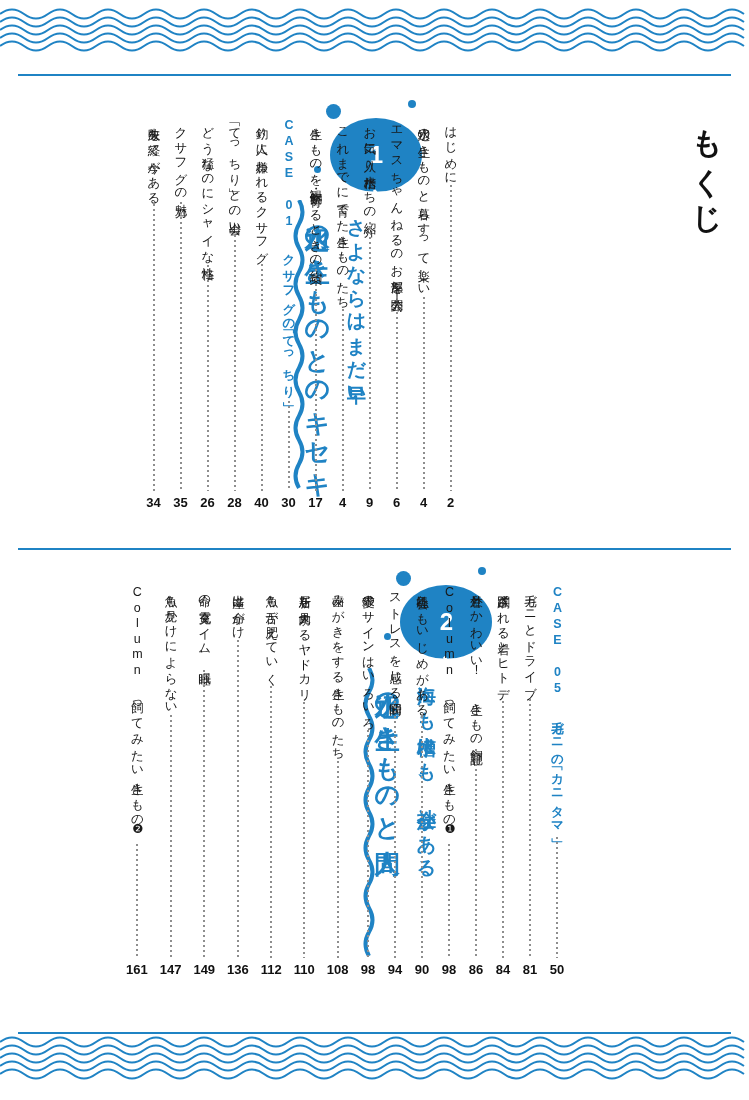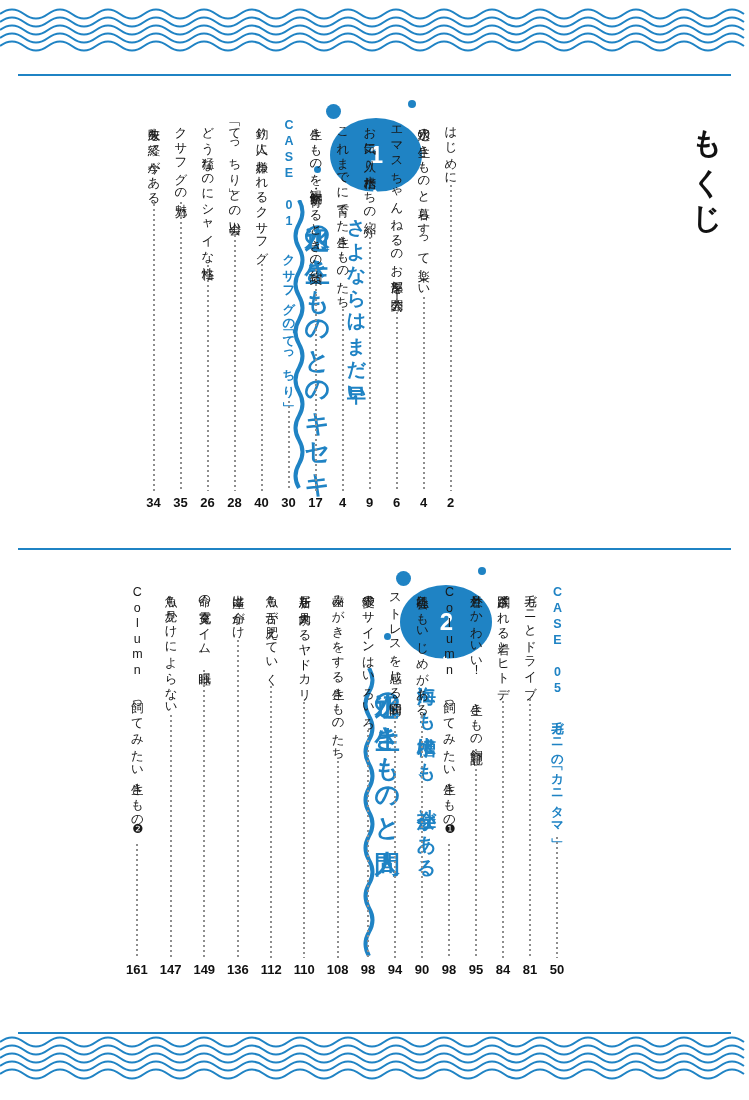--- a/index.html
+++ b/index.html
@@ -235,21 +235,21 @@
         <div class="pg">81</div>
       </div>
       <div class="entry" style="margin-left: 6px; margin-right: 6px;">
         <div class="label">蹂躙される岩とヒトデ</div>
         <div class="dots"></div>
         <div class="pg">84</div>
       </div>
       <div class="entry" style="margin-left: 6px; margin-right: 6px;">
         <div class="label">意外とかわいい! 生きもの飼育記</div>
         <div class="dots"></div>
-        <div class="pg">95</div>
+        <div class="pg">86</div>
       </div>
       <div class="entry" style="margin-left: 6px; margin-right: 6px;">
         <div class="label column">Column　飼ってみたい生きもの❶</div>
         <div class="dots"></div>
         <div class="pg">98</div>
       </div>
       <div class="entry" style="margin-left: 6px; margin-right: 6px;">
         <div class="label">魚社会にもいじめがある</div>
         <div class="dots"></div>
         <div class="pg">90</div>

